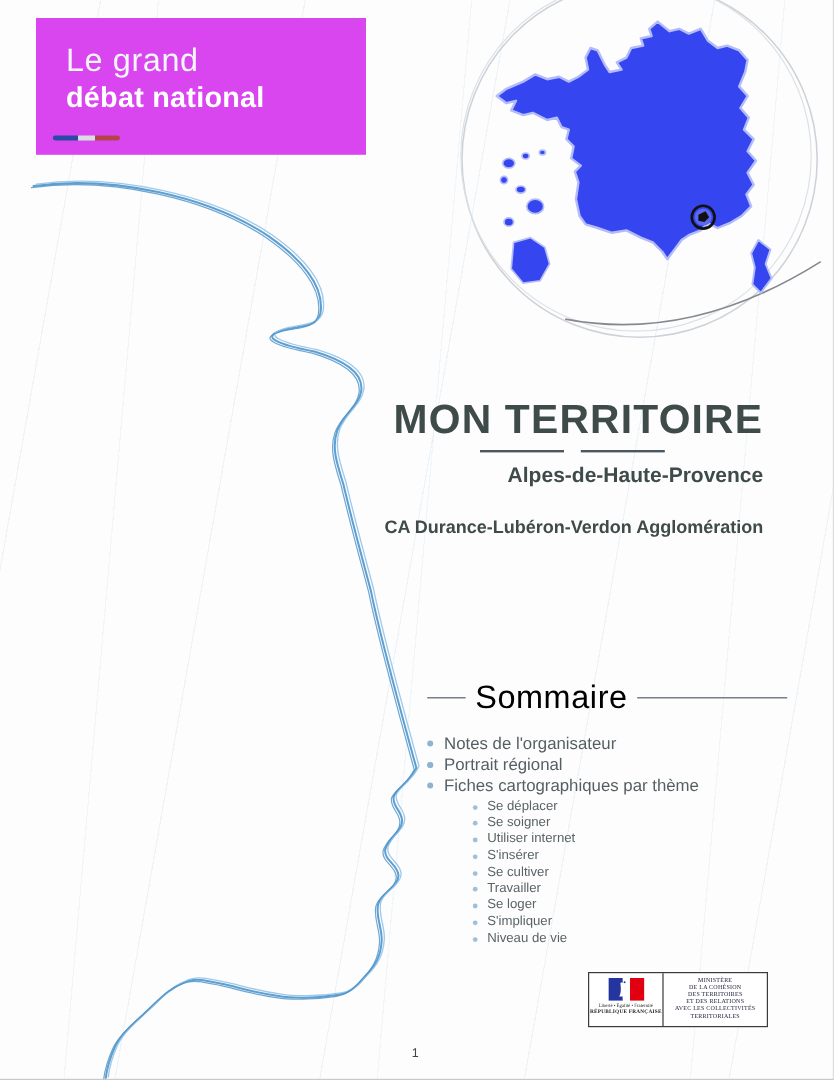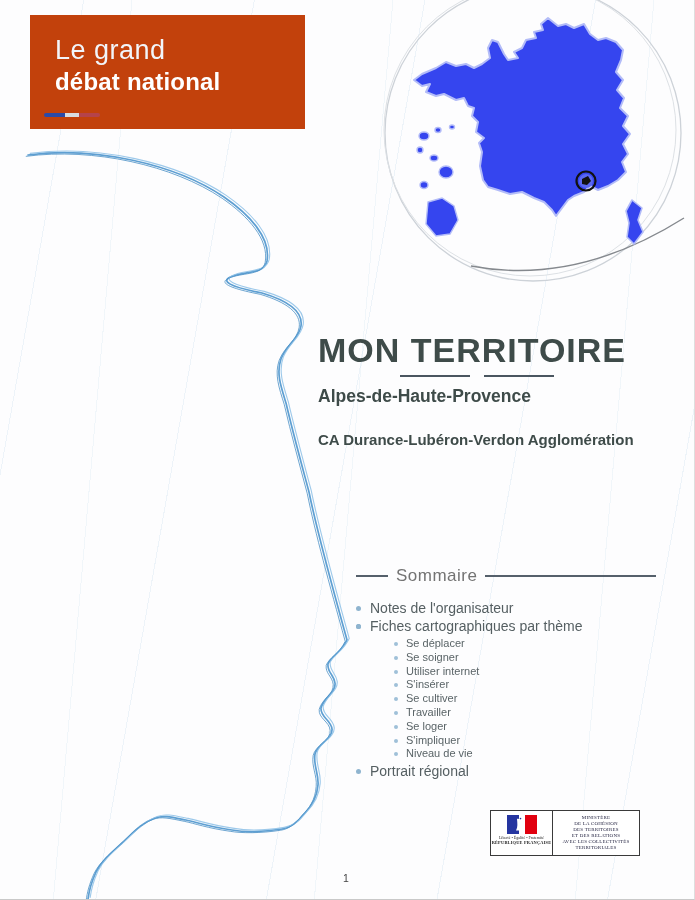--- a/index.html
+++ b/index.html
@@ -15,50 +15,50 @@
   .page::before {
     content:""; position:absolute; inset:0; pointer-events:none;
     background:
       repeating-linear-gradient(100deg, transparent 0 82px, rgba(165,200,226,.18) 82px 83px, transparent 83px 168px),
       repeating-linear-gradient(95deg, transparent 0 131px, rgba(150,195,220,.12) 131px 132px, transparent 132px 260px);
   }
 
   
   .brand-box {
     position:absolute; left:30px; top:15px; width:275px; height:114px;
-    background:#c2410c; color:#fff; padding:20px 0 0 25px;
+    background:#d946ef; color:#fff; padding:20px 0 0 25px;
   }
   .brand-line1 { font-size:27px; font-weight:300; letter-spacing:.5px; color:#f2f5fa; }
   .brand-line2 { font-size:24px; font-weight:800; letter-spacing:.2px; margin-top:2px; }
   .tricolor {
     position:absolute; left:14px; bottom:12px; width:56px; height:4.5px; border-radius:3px;
     background:linear-gradient(90deg,#2b4aa8 0 38%,#d8dde2 38% 63%,#b5434a 63% 100%);
   }
 
   
   .map-wrap { position:absolute; left:376px; top:-20px; width:320px; height:305px; }
 
   
   .face-wrap { position:absolute; left:0; top:140px; width:360px; height:760px; }
 
   
-  .title-block { position:absolute; left:318px; top:333px; width:318px; text-align:left; color:#3e4b49; }
+  .title-block { position:absolute; left:318px; top:333px; width:318px; text-align:right; color:#3e4b49; }
   .title-main { font-size:34px; font-weight:800; letter-spacing:1px; line-height:1.0; }
   .title-sub-row { display:flex; align-items:center; justify-content:center; gap:14px; margin-top:8px; }
   .dash { width:70px; height:2px; background:#4a5660; }
   .title-sub { font-size:27px; font-weight:800; letter-spacing:.5px; }
   .dept { margin-top:9px; font-size:17.5px; font-weight:700; }
   .epci { margin-top:24px; font-size:15px; font-weight:700; }
 
   
   .sommaire { position:absolute; left:356px; top:566px; width:300px; color:#58646a; }
   .som-head { display:flex; align-items:center; gap:8px; }
   .som-line { height:1.5px; background:#55606b; }
   .som-line.l { width:32px; } .som-line.r { flex:1; }
-  .som-title { font-size:17px; font-weight:300; letter-spacing:.5px; color:#737373; }
+  .som-title { font-size:27px; font-weight:300; letter-spacing:.5px; color:#000000; }
   ul.som-list { list-style:none; margin-top:14px; }
   ul.som-list > li { position:relative; padding-left:14px; font-size:14px; line-height:17.5px; color:#555f62; }
   ul.som-sub { list-style:none; margin:2px 0 2px 24px; }
   ul.som-sub > li { position:relative; padding-left:12px; font-size:11px; line-height:13.8px; color:#5a6467; }
   .bullet { position:absolute; left:0; top:6px; width:5px; height:5px; border-radius:50%; background:#8fb4cf; }
   ul.som-sub .bullet { width:4px; height:4px; top:5px; background:#9fc0d8; }
 
   
   .ministry { position:absolute; left:490px; top:810px; width:150px; height:46px;
     display:flex; border:1px solid #3a3a3a; background:#fff; }
@@ -177,36 +177,36 @@
     <ul class="som-list">
       <li>
         <span class="bullet"></span>
         <span>Notes de l'organisateur</span>
       </li>
       <li>
         <span class="bullet"></span>
       </li>
       <li>
         <span class="bullet"></span>
+        <span>Portrait régional</span>
+      </li>
+      <li>
+        <span class="bullet"></span>
         <span>Fiches cartographiques par thème</span>
         <ul class="som-sub">
           <li><span class="bullet"></span><span>Se déplacer</span></li>
           <li><span class="bullet"></span><span>Se soigner</span></li>
           <li><span class="bullet"></span><span>Utiliser internet</span></li>
           <li><span class="bullet"></span><span>S'insérer</span></li>
           <li><span class="bullet"></span><span>Se cultiver</span></li>
           <li><span class="bullet"></span><span>Travailler</span></li>
           <li><span class="bullet"></span><span>Se loger</span></li>
           <li><span class="bullet"></span><span>S'impliquer</span></li>
           <li><span class="bullet"></span><span>Niveau de vie</span></li>
         </ul>
-      </li>
-      <li>
-        <span class="bullet"></span>
-        <span>Portrait régional</span>
       </li>
     </ul>
   </div>
 
   <div class="ministry">
     <div class="min-left">
       <svg width="30" height="19" viewBox="0 0 30 19">
         <rect x="0" y="0" width="12" height="19" fill="#2535a0"></rect>
         <rect x="12" y="0" width="6" height="19" fill="#ffffff"></rect>
         <rect x="18" y="0" width="12" height="19" fill="#e1000f"></rect>

